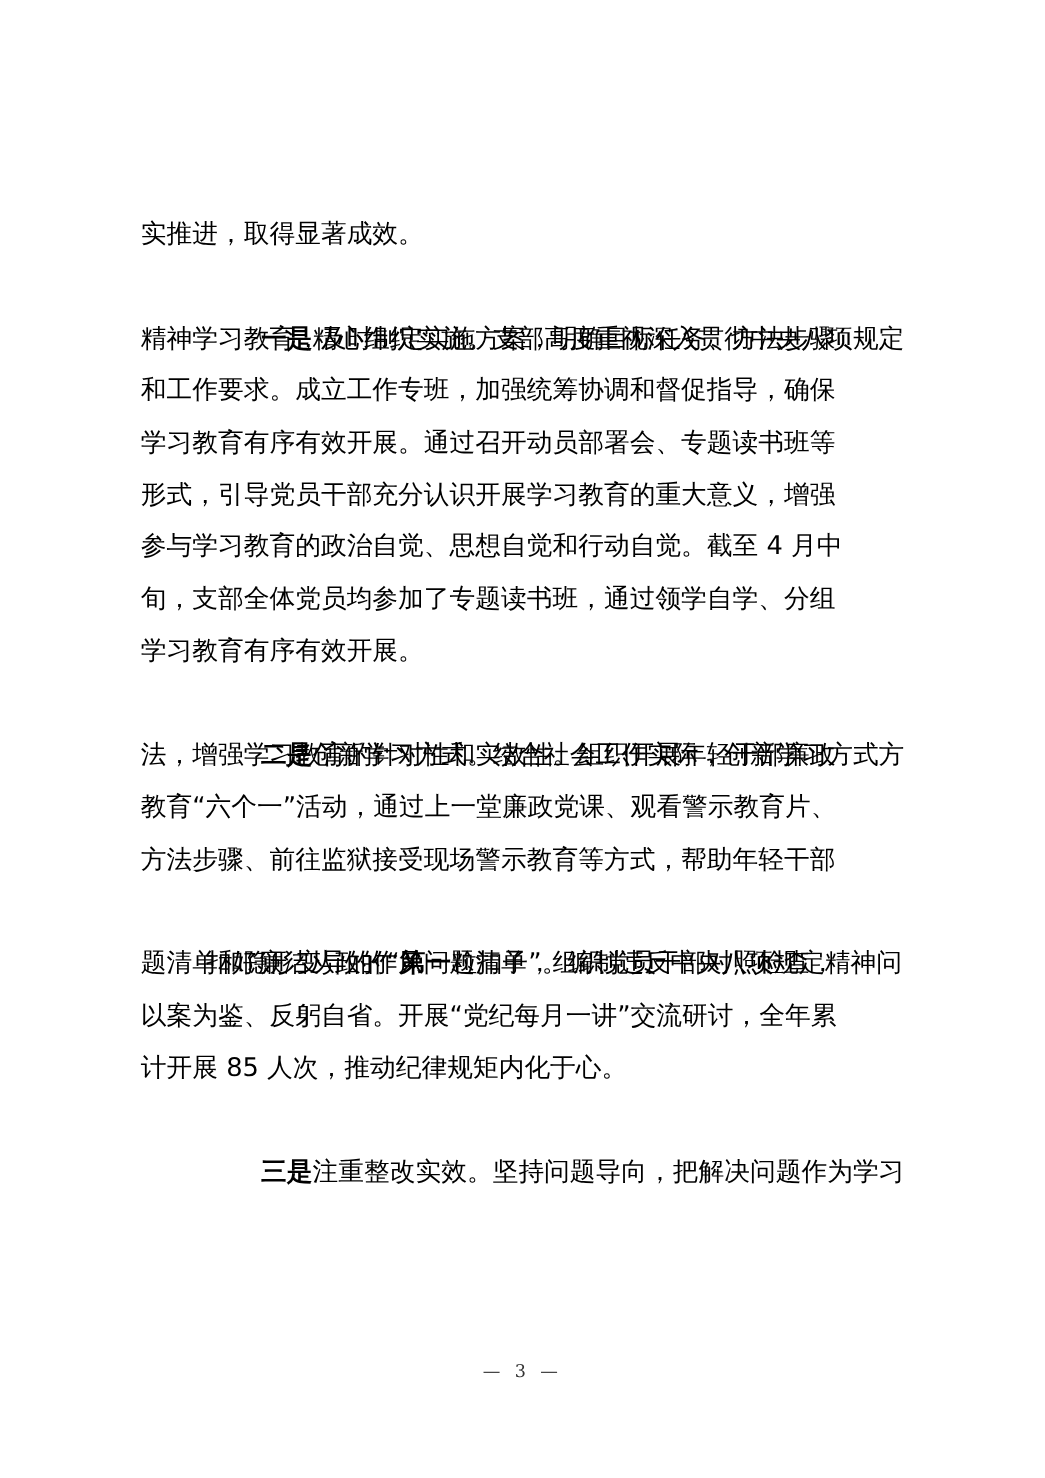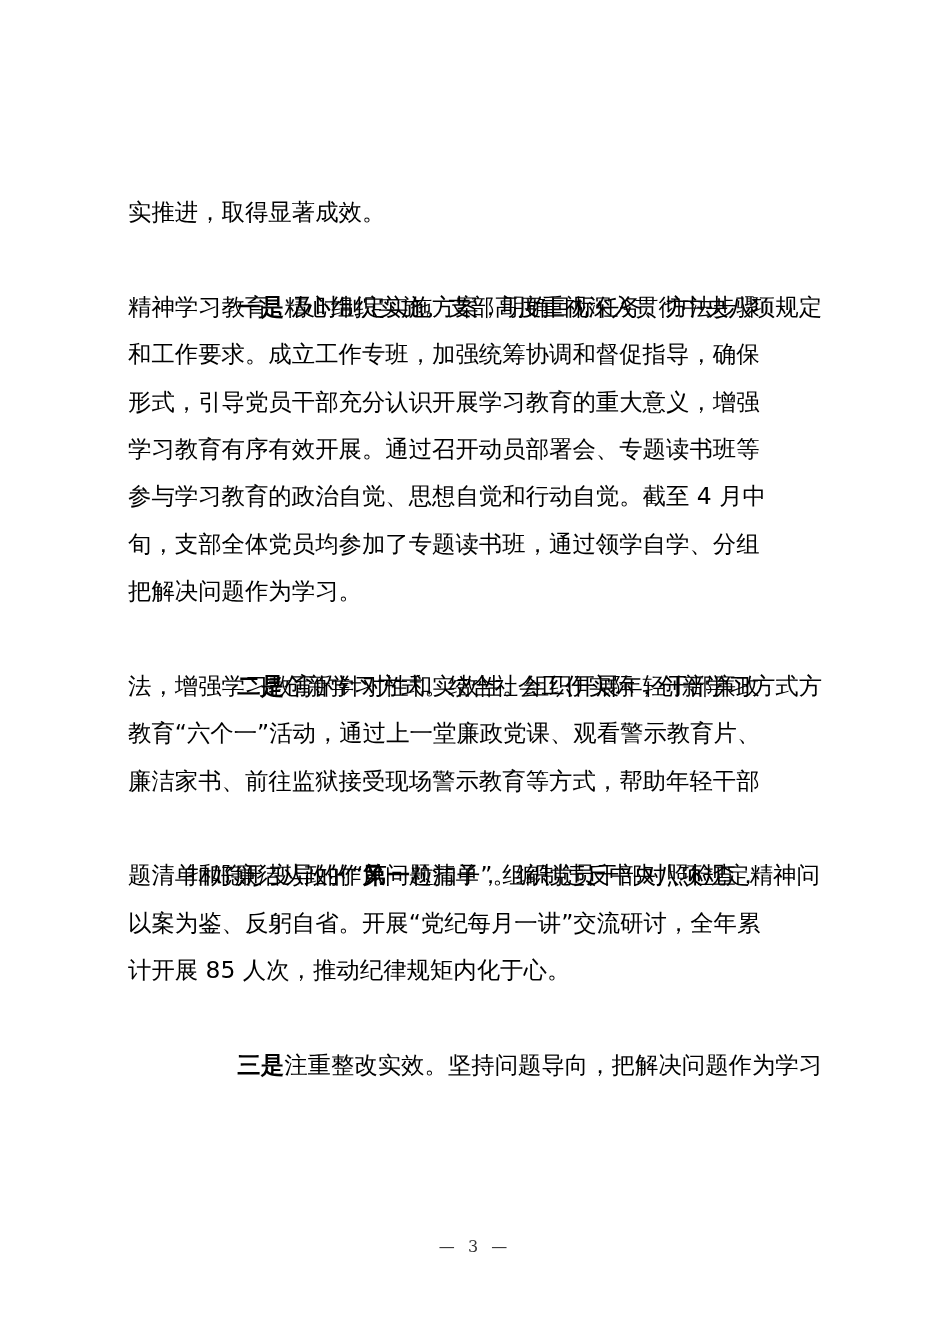--- a/index.html
+++ b/index.html
@@ -70,48 +70,48 @@
         <span class="bold">一是</span><span>精心组织实施。支部高度重视深入贯彻中央八项规定</span>
       </span>
     </div>
     <div class="line">
         <span class="seg">精神学习教育，及时制定实施方案，明确目标任务、方法步骤</span>
       </div>
     <div class="line">
         <span class="seg">和工作要求。成立工作专班，加强统筹协调和督促指导，确保</span>
       </div>
     <div class="line">
-        <span class="seg">形式，引导党员干部充分认识开展学习教育的重大意义，增强</span>
+        <span class="seg">学习教育有序有效开展。通过召开动员部署会、专题读书班等</span>
       </div>
     <div class="line">
-        <span class="seg">学习教育有序有效开展。通过召开动员部署会、专题读书班等</span>
+        <span class="seg">形式，引导党员干部充分认识开展学习教育的重大意义，增强</span>
       </div>
     <div class="line">
         <span class="seg">参与学习教育的政治自觉、思想自觉和行动自觉。截至 4 月中</span>
       </div>
     <div class="line">
         <span class="seg">旬，支部全体党员均参加了专题读书班，通过领学自学、分组</span>
       </div>
     <div class="line last">
-        <span class="seg">把解决问题作为学习。</span>
+        <span class="seg">学习教育有序有效开展。</span>
       </div>
 
     <div class="line indent">
       <span class="seg">
         <span class="bold">二是</span><span>创新学习方式。结合社会工作实际，创新学习方式方</span>
       </span>
     </div>
     <div class="line">
         <span class="seg">法，增强学习教育的针对性和实效性。组织开展年轻干部廉政</span>
       </div>
     <div class="line">
         <span class="seg">教育“六个一”活动，通过上一堂廉政党课、观看警示教育片、</span>
       </div>
     <div class="line">
-        <span class="seg">廉洁家书、前往监狱接受现场警示教育等方式，帮助年轻干部</span>
+        <span class="seg">方法步骤、前往监狱接受现场警示教育等方式，帮助年轻干部</span>
       </div>
     <div class="line">
       <span class="seg">
         <span>扣好廉洁从政的“</span><span class="bold">第一</span><span>粒扣子”。编制违反中央八项规定精神问</span>
       </span>
     </div>
     <div class="line">
         <span class="seg">题清单和隐形变异的作风问题清单，组织党员干部对照检查，</span>
       </div>
     <div class="line">

